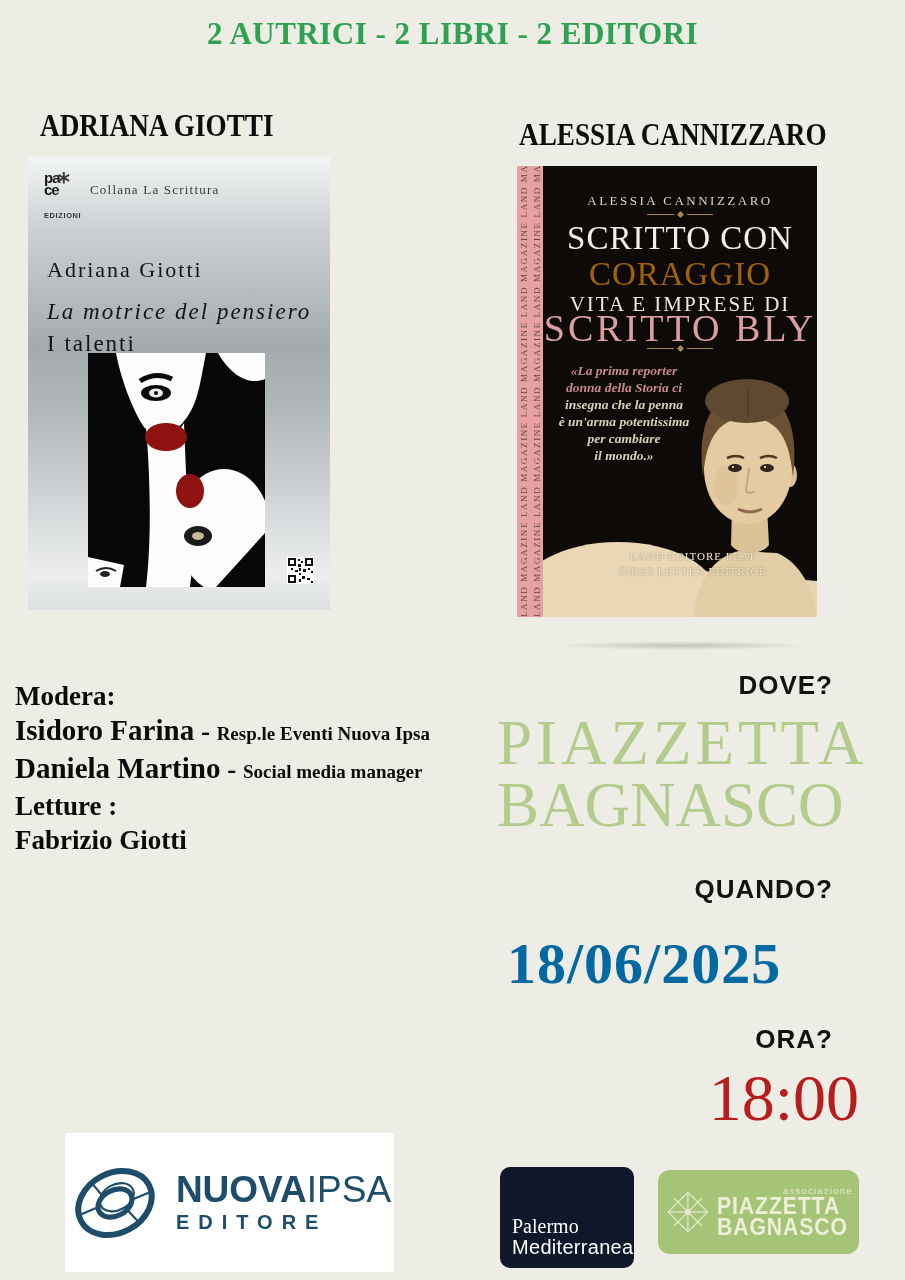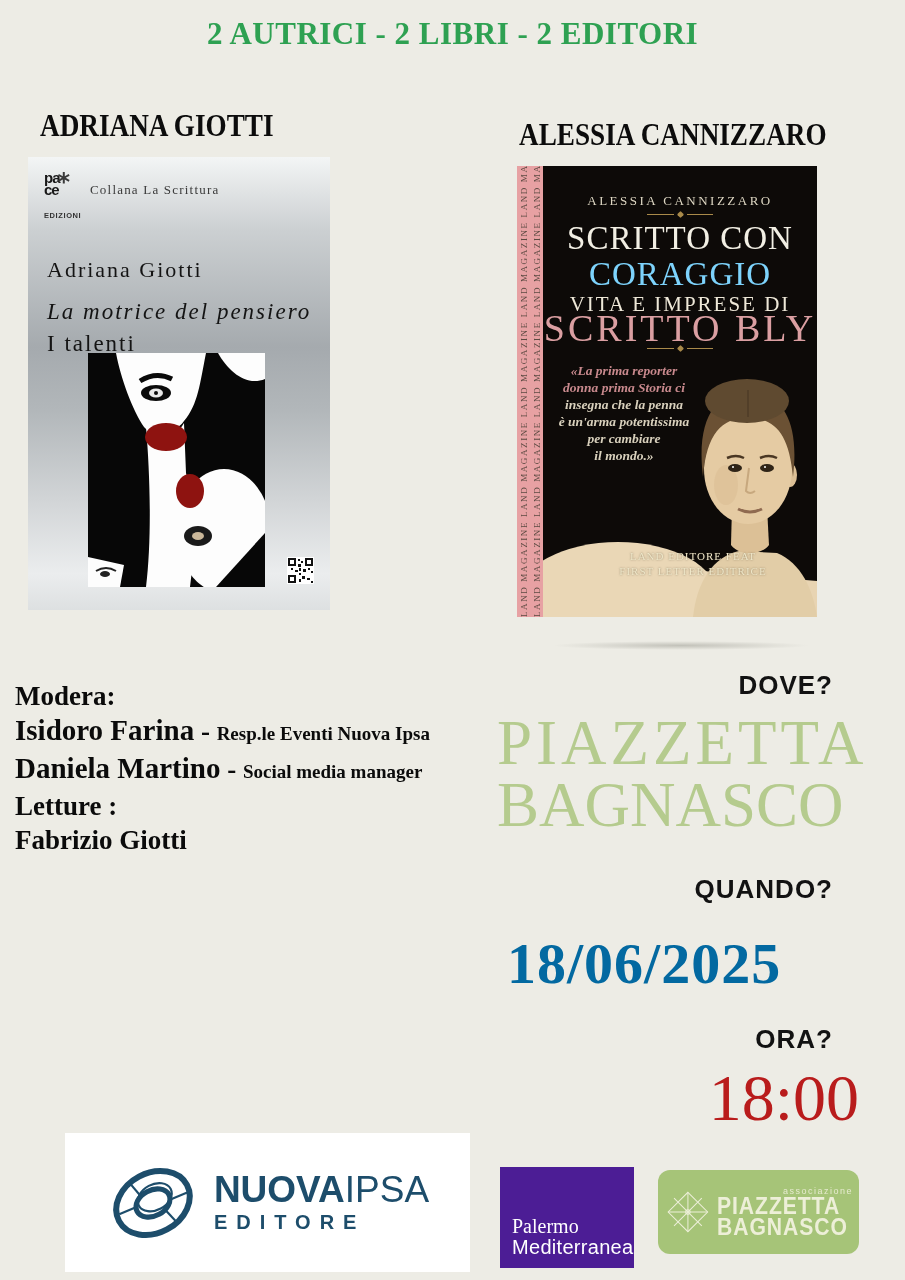--- a/index.html
+++ b/index.html
@@ -42,21 +42,21 @@
     font-size:9px; letter-spacing:1.6px; color:#5c4a42; white-space:nowrap; line-height:12px; }
   .cr-main { position:absolute; left:26px; top:0; right:0; bottom:0; overflow:hidden; }
   .cr-center { position:absolute; left:0; width:100%; text-align:center; }
   .cr-author { top:27px; font-size:13px; letter-spacing:2.5px; color:#ded7c3; }
   .orn { position:absolute; left:50%; transform:translateX(-50%); width:66px;
     display:flex; align-items:center; gap:4px; }
   .orn i { flex:1; height:1px; background:#a98a4a; }
   .orn b { width:5px; height:5px; background:#a98a4a; transform:rotate(45deg); border-radius:1px; }
   .orn-1 { top:46px; } .orn-2 { top:180px; }
   .cr-t1 { top:54px;  font-size:33px; letter-spacing:1px; color:#f2efe4; }
-  .cr-t2 { top:90px;  font-size:33px; letter-spacing:1px; color:#7dd3fc; }
+  .cr-t2 { top:90px;  font-size:33px; letter-spacing:1px; color:#a16207; }
   .cr-sub { top:126px; font-size:21px; letter-spacing:2px; color:#eee8d8; }
   .cr-name { top:140px; font-size:38px; letter-spacing:3px; color:#db9fa2; }
   .cr-quote { position:absolute; left:0; top:196px; width:162px; text-align:center;
     font-style:italic; font-weight:bold; font-size:13.5px; line-height:17px; }
   .cr-quote .pink  { color:#c8898d; }
   .cr-quote .cream { color:#d8d0bc; }
   .cr-portrait { position:absolute; left:0; bottom:0; width:274px; height:260px; }
   .cr-pub { position:absolute; left:30px; top:383px; width:240px; text-align:center;
     font-size:11px; letter-spacing:1px; line-height:15px; color:#efe7c9; z-index:3;
     text-shadow:0 0 2px rgba(60,50,30,.55); }
@@ -77,31 +77,31 @@
   .lbl-ora    { top:1024px; }
   .venue { position:absolute; left:497px; top:712px; color:#b5cb8e; font-size:63px;
     line-height:62px; white-space:nowrap; }
   .venue .v1 { letter-spacing:4px; }
   .venue .v2 { letter-spacing:0; }
   .date { position:absolute; left:507px; top:930px; font-weight:bold; font-size:58px;
     letter-spacing:1px; color:#0369a1; white-space:nowrap; }
   .time { position:absolute; right:46px; top:1060px; font-size:66px; color:#b91c1c; white-space:nowrap; }
 
   
-  .logo-nuova { position:absolute; left:65px; top:1133px; width:405px; height:139px;
+  .logo-nuova { position:absolute; left:65px; top:1133px; width:329px; height:139px;
     background:#fff; display:flex; align-items:center; justify-content:center; gap:14px; }
   .ni-text { display:flex; flex-direction:column; }
   .ni-word { font-family:"Liberation Sans",sans-serif; font-size:37px; line-height:38px;
     color:#1d4d6b; white-space:nowrap; }
   .ni-word .b { font-weight:800; } .ni-word .l { font-weight:normal; }
   .ni-sub { font-family:"Liberation Sans",sans-serif; font-weight:bold; font-size:20px;
     letter-spacing:9px; color:#1d4d6b; margin-top:2px; }
 
   .logo-palermo { position:absolute; left:500px; top:1167px; width:134px; height:101px;
-    background:#4c1d95; border-radius:0; }
+    background:#0f172a; border-radius:10px; }
   .pl-text { position:absolute; left:12px; bottom:9px; color:#fff; }
   .pl1 { font-size:20px; line-height:19px; }
   .pl2 { font-family:"Liberation Sans",sans-serif; font-size:20px; line-height:23px; letter-spacing:.3px; }
 
   .logo-bagnasco { position:absolute; left:658px; top:1170px; width:201px; height:84px;
     background:#a6c478; border-radius:12px; display:flex; align-items:center; padding-left:8px; gap:7px; }
   .bg-text { display:flex; flex-direction:column; color:#edefd8;
     font-family:"Liberation Sans",sans-serif; }
   .bg-assoc { font-size:9px; letter-spacing:1.5px; text-align:right; padding-right:6px; opacity:.9; }
   .bg-l1, .bg-l2 { font-weight:bold; font-size:23px; line-height:21px; letter-spacing:1px;
@@ -216,21 +216,21 @@
       <div class="cr-center cr-sub">VITA E IMPRESE DI</div>
       <div class="cr-center cr-name">SCRITTO BLY</div>
       <div class="orn orn-2">
           <i></i>
           <b></b>
           <i></i>
         </div>
 
       <div class="cr-quote">
         <div class="pink">«La prima reporter</div>
-        <div class="pink">donna prima Storia ci</div>
+        <div class="pink">donna della Storia ci</div>
         <div class="cream">insegna che la penna</div>
         <div class="cream">è un'arma potentissima</div>
         <div class="cream">per cambiare</div>
         <div class="cream">il mondo.»</div>
       </div>
 
       <div class="cr-pub">
         <div>LAND EDITORE FEAT</div>
         <div>FIRST LETTER EDITRICE</div>
       </div>

